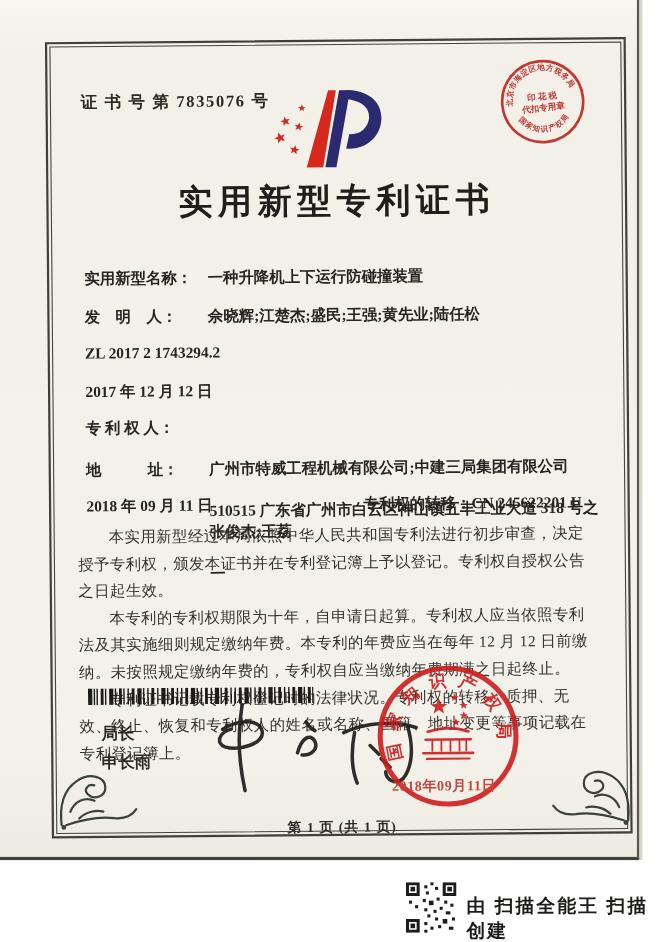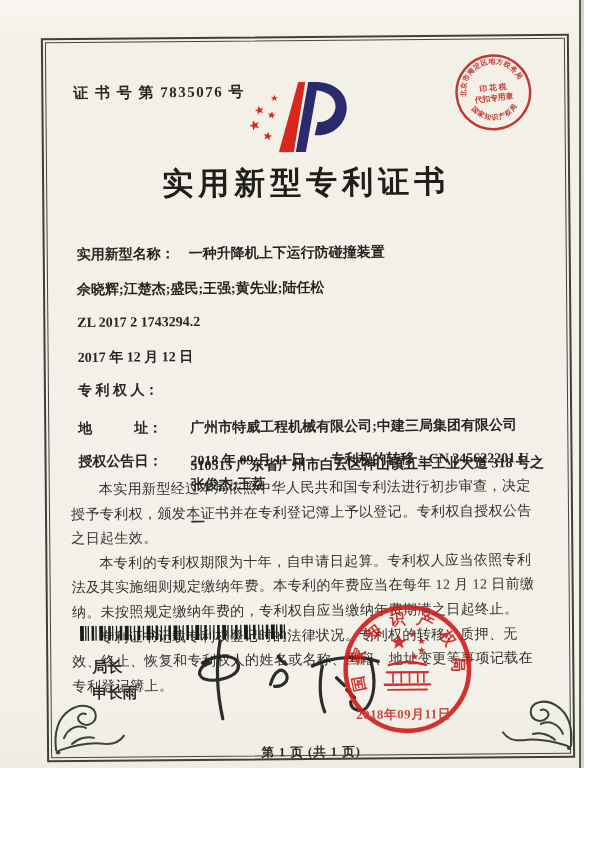--- a/index.html
+++ b/index.html
@@ -1,16 +1,16 @@
 <!DOCTYPE html>
 <html><head>
 <meta charset="utf-8">
 <style>
   html,body{margin:0;padding:0;background:#fff;}
-  .canvas{position:relative;width:600px;height:768px;background:#fff;overflow:hidden;
+  .canvas{position:relative;width:600px;height:856px;background:#fff;overflow:hidden;
           font-family:"Liberation Serif",serif;color:#262522;}
   .paper{position:absolute;left:0;top:0;width:579px;height:779px;
          background:linear-gradient(180deg,#f8f6f0 0%,#f3f0e8 6%,#f4f1ea 88%,#eeebe2 100%);
          border-right:2px solid #5a5852;border-bottom:3px solid #44423d;
          box-shadow:3px 0 0 #d8d5cd, 0 5px 0 -1px #b3b0a7;}
   .rot{position:absolute;left:44px;top:36px;width:528px;height:724px;
        transform:rotate(-0.5deg);transform-origin:50% 50%;}
   .frame{position:absolute;inset:0;border:2.5px solid #403f3a;}
   .frame::before{content:"";position:absolute;inset:2px;border:1px solid #45443f;}
   .certno{position:absolute;left:32px;top:46px;font-size:15px;font-weight:700;
@@ -105,20 +105,21 @@
         <text x="45" y="53" text-anchor="middle" font-size="7.6" font-weight="700" fill="#bf2a24">代扣专用章</text>
       </svg>
 
       <div class="title">实用新型专利证书</div>
 
       <div class="field" style="top:207px">
         <div class="flabel">实用新型名称：</div>
         <div class="fvals">一种升降机上下运行防碰撞装置</div>
       </div>
       <div class="field" style="top:242px">
+        <div class="flabel">发　明　人：</div>
         <div class="fvals">佘晓辉;江楚杰;盛民;王强;黄先业;陆任松</div>
       </div>
       <div class="field" style="top:275px">
         <div class="fvals">ZL 2017 2 1743294.2</div>
       </div>
       <div class="field" style="top:310px">
         <div class="fvals">2017 年 12 月 12 日</div>
       </div>
       <div class="field" style="top:343px">
         <div class="flabel">专 利 权 人：</div>
@@ -128,21 +129,20 @@
         </div>
       </div>
       <div class="field" style="top:381px">
         <div class="flabel">地　　　址：</div>
         <div class="fvals">
           <div>510515 广东省广州市白云区神山镇五丰工业大道 318 号之</div>
           <div>一</div>
         </div>
       </div>
       <div class="field" style="top:414px;width:470px">
-        <div class="flabel">授权公告日：</div>
         <div class="fvals">2018 年 09 月 11 日</div>
         <div class="grant">
           <div>专利权的转移：</div>
           <div>CN 245622201 U</div>
         </div>
       </div>
 
       <div class="paras">
         <p>本实用新型经过本局依照中华人民共和国专利法进行初步审查，决定授予专利权，颁发本证书并在专利登记簿上予以登记。专利权自授权公告之日起生效。</p>
         <p>本专利的专利权期限为十年，自申请日起算。专利权人应当依照专利法及其实施细则规定缴纳年费。本专利的年费应当在每年 12 月 12 日前缴纳。未按照规定缴纳年费的，专利权自应当缴纳年费期满之日起终止。</p>

